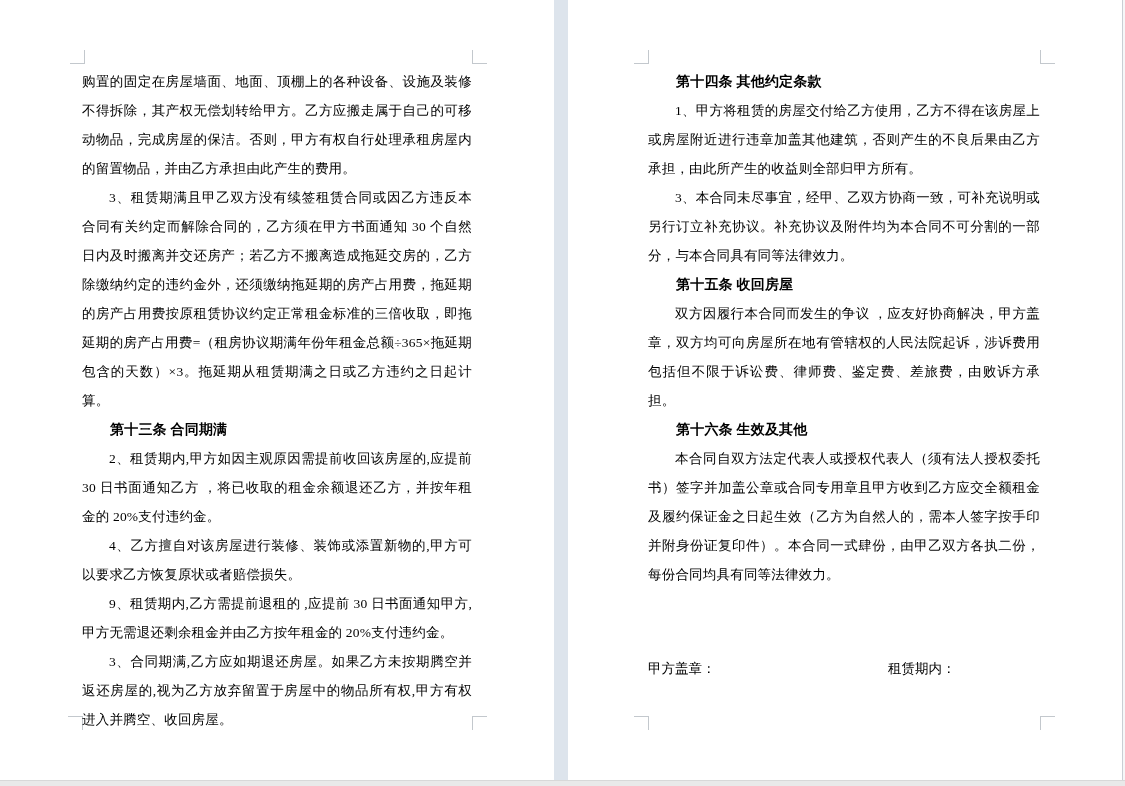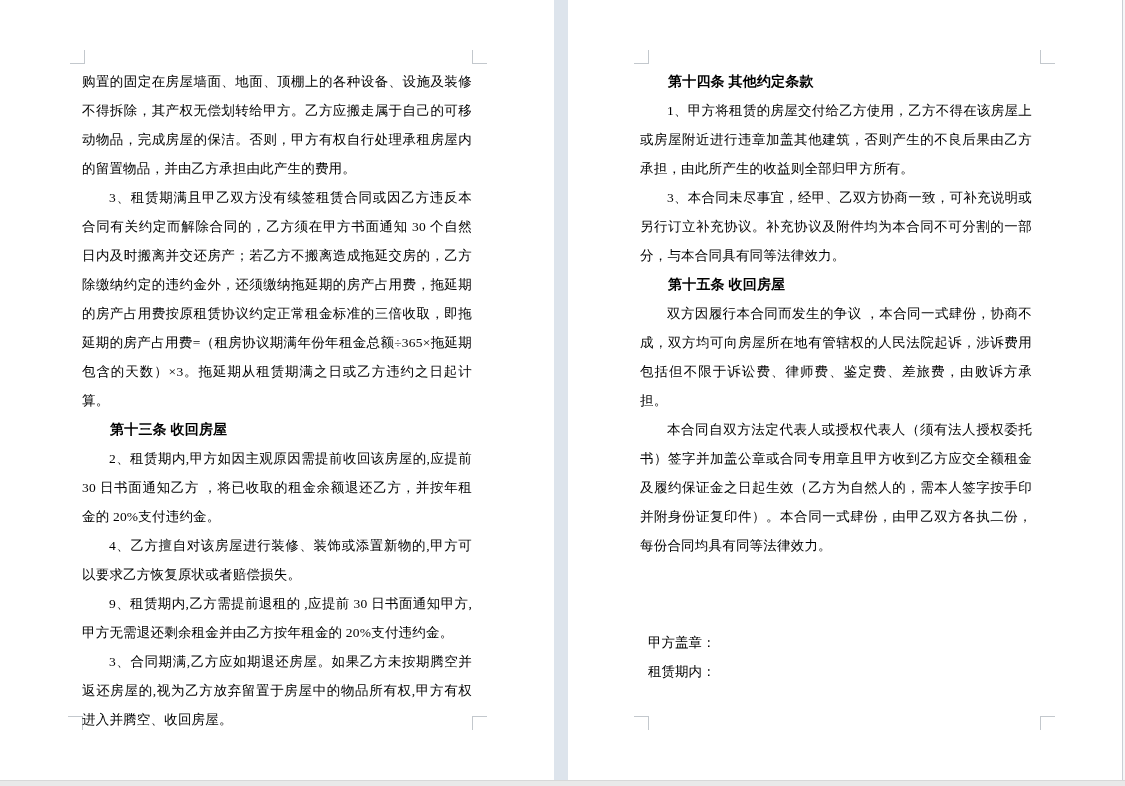--- a/index.html
+++ b/index.html
@@ -46,45 +46,44 @@
     border-top: 1px solid #d8d8d8;
     box-sizing: border-box;
   }
 
   .page-content {
     position: absolute;
     top: 67px;
     width: 390px;
   }
   .page-left  .page-content { left: 82px; }
-  .page-right .page-content { left: 72px; width: 392px; }
+  .page-right .page-content { left: 80px; width: 392px; }
 
   p.doc-par {
     margin: 0;
     font-size: 13.5px;
     line-height: 29px;
     text-align: justify;
     letter-spacing: 0.2px;
   }
   p.doc-par.indent { text-indent: 2em; }
   p.doc-par.heading {
     font-weight: bold;
     text-indent: 2em;
     font-size: 14px;
   }
 
   .signature-row {
     position: absolute;
-    top: 628px;
+    top: 654px;
     left: 80px;
     width: 392px;
     display: flex;
     font-size: 13.5px;
     line-height: 29px;
-    flex-direction: column;
   }
   .signature-row .sig-a { width: 240px; }
 
   .cropmark {
     position: absolute;
     width: 14px;
     height: 13px;
     border: 0 solid #c3c8cd;
   }
   .cropmark.tl { border-right-width: 1px; border-bottom-width: 1px; top: 50px; }
@@ -107,40 +106,41 @@
 
   <div class="page page-left">
     <div class="cropmark tl"></div>
     <div class="cropmark tr"></div>
     <div class="cropmark bl"></div>
     <div class="cropmark br"></div>
 
     <div class="page-content">
       <p class="doc-par">购置的固定在房屋墙面、地面、顶棚上的各种设备、设施及装修不得拆除，其产权无偿划转给甲方。乙方应搬走属于自己的可移动物品，完成房屋的保洁。否则，甲方有权自行处理承租房屋内的留置物品，并由乙方承担由此产生的费用。</p>
       <p class="doc-par indent">3、租赁期满且甲乙双方没有续签租赁合同或因乙方违反本合同有关约定而解除合同的，乙方须在甲方书面通知 30 个自然日内及时搬离并交还房产；若乙方不搬离造成拖延交房的，乙方除缴纳约定的违约金外，还须缴纳拖延期的房产占用费，拖延期的房产占用费按原租赁协议约定正常租金标准的三倍收取，即拖延期的房产占用费=（租房协议期满年份年租金总额÷365×拖延期包含的天数）×3。拖延期从租赁期满之日或乙方违约之日起计算。</p>
-      <p class="doc-par heading">第十三条 收回房屋</p>
+      <p class="doc-par heading">第十三条 合同期满</p>
       <p class="doc-par indent">2、租赁期内,甲方如因主观原因需提前收回该房屋的,应提前 30 日书面通知乙方 ，将已收取的租金余额退还乙方，并按年租金的 20%支付违约金。</p>
       <p class="doc-par indent">4、乙方擅自对该房屋进行装修、装饰或添置新物的,甲方可以要求乙方恢复原状或者赔偿损失。</p>
       <p class="doc-par indent">9、租赁期内,乙方需提前退租的 ,应提前 30 日书面通知甲方,甲方无需退还剩余租金并由乙方按年租金的 20%支付违约金。</p>
       <p class="doc-par indent">3、合同期满,乙方应如期退还房屋。如果乙方未按期腾空并返还房屋的,视为乙方放弃留置于房屋中的物品所有权,甲方有权进入并腾空、收回房屋。</p>
     </div>
   </div>
 
   <div class="page page-right">
     <div class="cropmark tl"></div>
     <div class="cropmark tr"></div>
     <div class="cropmark bl"></div>
     <div class="cropmark br"></div>
 
     <div class="page-content">
       <p class="doc-par heading">第十四条 其他约定条款</p>
       <p class="doc-par indent">1、甲方将租赁的房屋交付给乙方使用，乙方不得在该房屋上或房屋附近进行违章加盖其他建筑，否则产生的不良后果由乙方承担，由此所产生的收益则全部归甲方所有。</p>
       <p class="doc-par indent">3、本合同未尽事宜，经甲、乙双方协商一致，可补充说明或另行订立补充协议。补充协议及附件均为本合同不可分割的一部分，与本合同具有同等法律效力。</p>
       <p class="doc-par heading">第十五条 收回房屋</p>
-      <p class="doc-par indent">双方因履行本合同而发生的争议 ，本合同一式肆份，协商不成，双方均可向房屋所在地有管辖权的人民法院起诉，涉诉费用包括但不限于诉讼费、律师费、鉴定费、差旅费，由败诉方承担。</p>
+      <p class="doc-par indent">双方因履行本合同而发生的争议 ，应友好协商解决，甲方盖章，双方均可向房屋所在地有管辖权的人民法院起诉，涉诉费用包括但不限于诉讼费、律师费、鉴定费、差旅费，由败诉方承担。</p>
+      <p class="doc-par heading">第十六条 生效及其他</p>
       <p class="doc-par indent">本合同自双方法定代表人或授权代表人（须有法人授权委托书）签字并加盖公章或合同专用章且甲方收到乙方应交全额租金及履约保证金之日起生效（乙方为自然人的，需本人签字按手印并附身份证复印件）。本合同一式肆份，由甲乙双方各执二份，每份合同均具有同等法律效力。</p>
     </div>
 
     <div class="signature-row">
       <span class="sig-a">甲方盖章：</span>
       <span class="sig-b">租赁期内：</span>
     </div>
   </div>
 
   <div class="right-edge-strip"></div>

